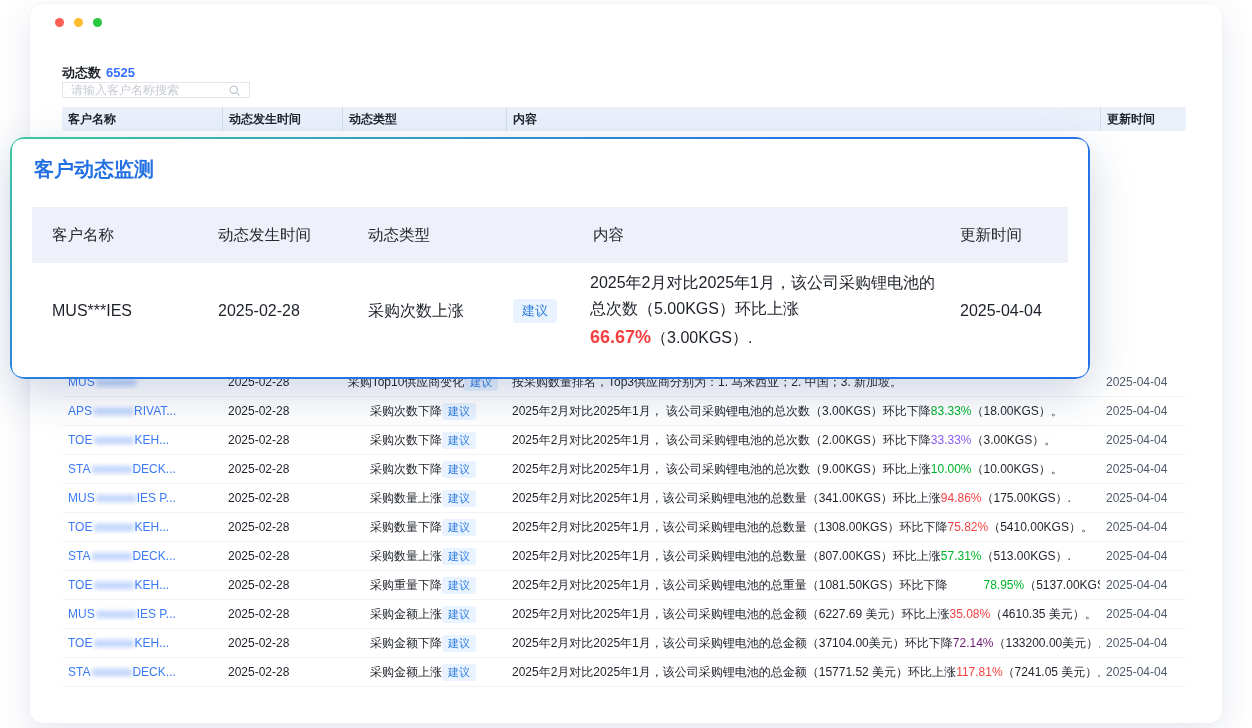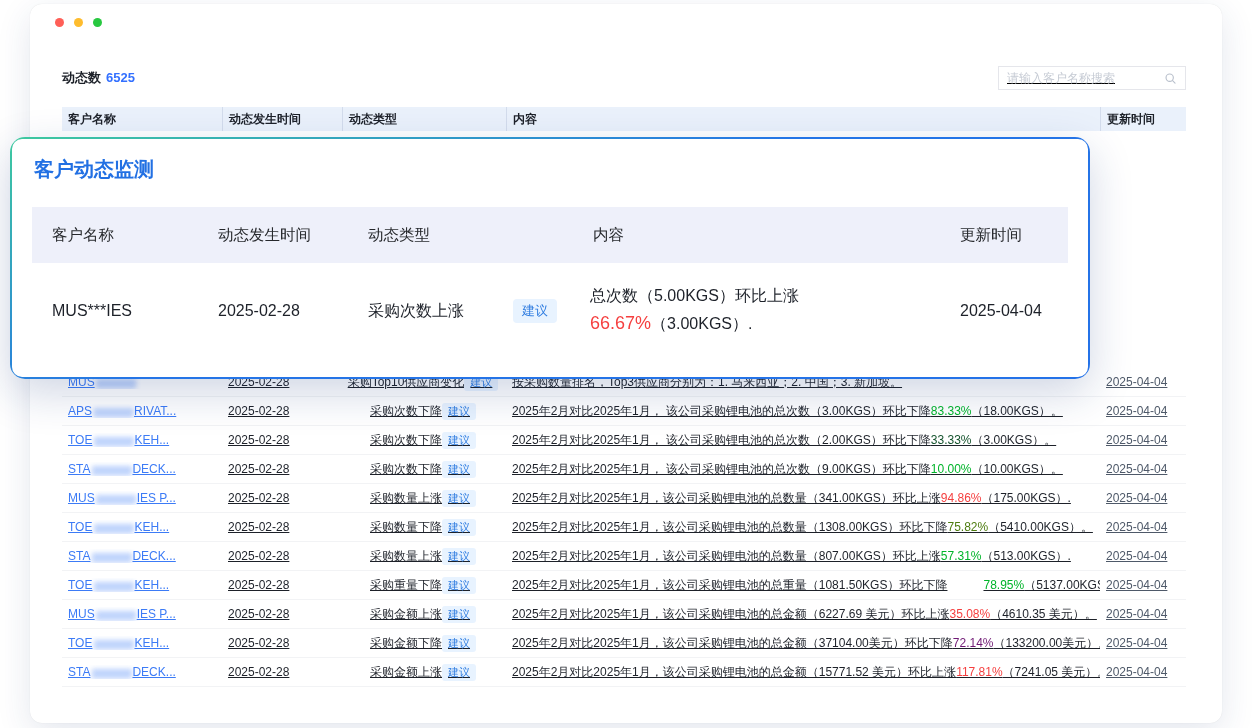--- a/index.html
+++ b/index.html
@@ -9,40 +9,40 @@
   
   .window { position:absolute; left:30px; top:4px; width:1192px; height:719px;
             background:#fff; border-radius:12px;
             box-shadow:0 0 1px rgba(0,0,0,.12), 0 10px 34px rgba(31,56,112,.12); }
   .traffic { position:absolute; left:25px; top:14px; display:flex; gap:10px; }
   .dot { width:9px; height:9px; border-radius:50%; display:inline-block; }
   .dot.red{background:#ff5f57;} .dot.yellow{background:#febc2e;} .dot.green{background:#28c840;}
 
   
   .topbar { position:absolute; left:32px; right:36px; top:60px; height:28px;
-            display:flex; justify-content:space-between; align-items:center; }
+            display:flex; justify-content:space-between; align-items:flex-start;flex-direction:column; }
   .stats { font-size:13px; font-weight:700; color:#1d2129; }
   .stats .val { color:#3370ff; margin-left:5px; }
   .search { width:188px; height:24px; border:1px solid #e5e6eb; border-radius:0;
-            display:flex; align-items:center; padding:0 8px; background:#fff;text-decoration:underline; }
+            display:flex; align-items:center; padding:0 8px; background:#fff; }
   .search input { border:0; outline:0; flex:1; font-size:12px; color:#333; min-width:0;
                   font-family:"Liberation Sans", sans-serif; }
   .search input::placeholder { color:#c6cbd4; }
 
   
   .table { position:absolute; left:32px; right:36px; top:103px; }
   .thead, .trow { display:grid; grid-template-columns:160px 120px 164px minmax(0,1fr) 86px; }
   .thead { background:#eaf1fb; height:24px; align-items:center; }
   .hcell { font-size:12px; font-weight:700; color:#1d2129; padding-left:6px;
            white-space:nowrap; overflow:hidden; }
   .hcell + .hcell { border-left:1px solid #d3dcec; height:100%; display:flex; align-items:center; }
   .row-spacer { height:237px; }
   .trow { height:29px; align-items:center; border-bottom:1px solid #f2f3f5;
           font-size:12px; color:#1d2129; }
-  .cell { padding-left:6px; white-space:nowrap; overflow:hidden;text-decoration:underline; }
+  .cell { padding-left:6px; white-space:nowrap; overflow:hidden; }
   .name-cell { color:#3c7bf6; }
   .blurred { filter:blur(2.5px); opacity:.8; letter-spacing:-1px; margin:0 1px; }
   .type-cell { display:flex; justify-content:center; align-items:center; padding-right:8px; }
   .badge { background:#e8f3ff; color:#2e7ce0; font-size:11px; line-height:17px;
            padding:0 6px; border-radius:3px; flex:none; }
   .updated-cell { color:#4e5969; }
 
   
   .popup { position:absolute; left:10px; top:137px; width:1080px; z-index:30;
            border-radius:15px; padding:2px;
@@ -118,51 +118,51 @@
           <div class="cell content-cell"><span>2025年2月对比2025年1月， 该公司采购锂电池的总次数（3.00KGS）环比下降</span><span style="color: rgb(0, 180, 42);">83.33%</span><span>（18.00KGS）。</span></div>
           <div class="cell updated-cell">2025-04-04</div>
         </div>
         <div class="trow">
           <div class="cell name-cell"><span>TOE</span><span class="blurred">xxxxxxxx</span><span>KEH...</span></div>
           <div class="cell">2025-02-28</div>
           <div class="cell type-cell">
             <span>采购次数下降</span>
             <span class="badge">建议</span>
           </div>
-          <div class="cell content-cell"><span>2025年2月对比2025年1月， 该公司采购锂电池的总次数（2.00KGS）环比下降</span><span style="color: #14532d;">33.33%</span><span>（3.00KGS）。</span></div>
+          <div class="cell content-cell"><span>2025年2月对比2025年1月， 该公司采购锂电池的总次数（2.00KGS）环比下降</span><span style="color: #8b5cf6;">33.33%</span><span>（3.00KGS）。</span></div>
           <div class="cell updated-cell">2025-04-04</div>
         </div>
         <div class="trow">
           <div class="cell name-cell"><span>STA</span><span class="blurred">xxxxxxxx</span><span>DECK...</span></div>
           <div class="cell">2025-02-28</div>
           <div class="cell type-cell">
             <span>采购次数下降</span>
             <span class="badge">建议</span>
           </div>
-          <div class="cell content-cell"><span>2025年2月对比2025年1月， 该公司采购锂电池的总次数（9.00KGS）环比下降</span><span style="color: rgb(0, 180, 42);">10.00%</span><span>（10.00KGS）。</span></div>
+          <div class="cell content-cell"><span>2025年2月对比2025年1月， 该公司采购锂电池的总次数（9.00KGS）环比上涨</span><span style="color: rgb(0, 180, 42);">10.00%</span><span>（10.00KGS）。</span></div>
           <div class="cell updated-cell">2025-04-04</div>
         </div>
         <div class="trow">
           <div class="cell name-cell"><span>MUS</span><span class="blurred">xxxxxxxx</span><span>IES P...</span></div>
           <div class="cell">2025-02-28</div>
           <div class="cell type-cell">
             <span>采购数量上涨</span>
             <span class="badge">建议</span>
           </div>
           <div class="cell content-cell"><span>2025年2月对比2025年1月，该公司采购锂电池的总数量（341.00KGS）环比上涨</span><span style="color: rgb(245, 63, 63);">94.86%</span><span>（175.00KGS）.</span></div>
           <div class="cell updated-cell">2025-04-04</div>
         </div>
         <div class="trow">
           <div class="cell name-cell"><span>TOE</span><span class="blurred">xxxxxxxx</span><span>KEH...</span></div>
           <div class="cell">2025-02-28</div>
           <div class="cell type-cell">
             <span>采购数量下降</span>
             <span class="badge">建议</span>
           </div>
-          <div class="cell content-cell"><span>2025年2月对比2025年1月，该公司采购锂电池的总数量（1308.00KGS）环比下降</span><span style="color: #4d7c0f;">75.82%</span><span>（5410.00KGS）。</span></div>
+          <div class="cell content-cell"><span>2025年2月对比2025年1月，该公司采购锂电池的总数量（1308.00KGS）环比下降</span><span style="color: #ef4444;">75.82%</span><span>（5410.00KGS）。</span></div>
           <div class="cell updated-cell">2025-04-04</div>
         </div>
         <div class="trow">
           <div class="cell name-cell"><span>STA</span><span class="blurred">xxxxxxxx</span><span>DECK...</span></div>
           <div class="cell">2025-02-28</div>
           <div class="cell type-cell">
             <span>采购数量上涨</span>
             <span class="badge">建议</span>
           </div>
           <div class="cell content-cell"><span>2025年2月对比2025年1月，该公司采购锂电池的总数量（807.00KGS）环比上涨</span><span style="color: rgb(0, 180, 42);">57.31%</span><span>（513.00KGS）.</span></div>
@@ -226,18 +226,19 @@
     </div>
 
     <div class="prow">
       <div class="pcell">MUS***IES</div>
       <div class="pcell">2025-02-28</div>
       <div class="pcell ptype">
         <span>采购次数上涨</span>
         <span class="pbadge">建议</span>
       </div>
       <div class="pcell pcontent">
-        <div><span>总次数（5.00KGS）环比上涨</span><span class="pct-big" style="color: rgb(245, 63, 63);">66.67%</span><span>（3.00KGS）.</span></div>
+        <div>2025年2月对比2025年1月，该公司采购锂电池的</div>
+        <div><span>总次数（5.00KGS）环比上涨</span><span class="pct-big" style="color: rgb(245, 63, 63); font-weight: bold;">66.67%</span><span>（3.00KGS）.</span></div>
       </div>
       <div class="pcell">2025-04-04</div>
     </div>
   </div>
 </div>
 
 </body></html>

